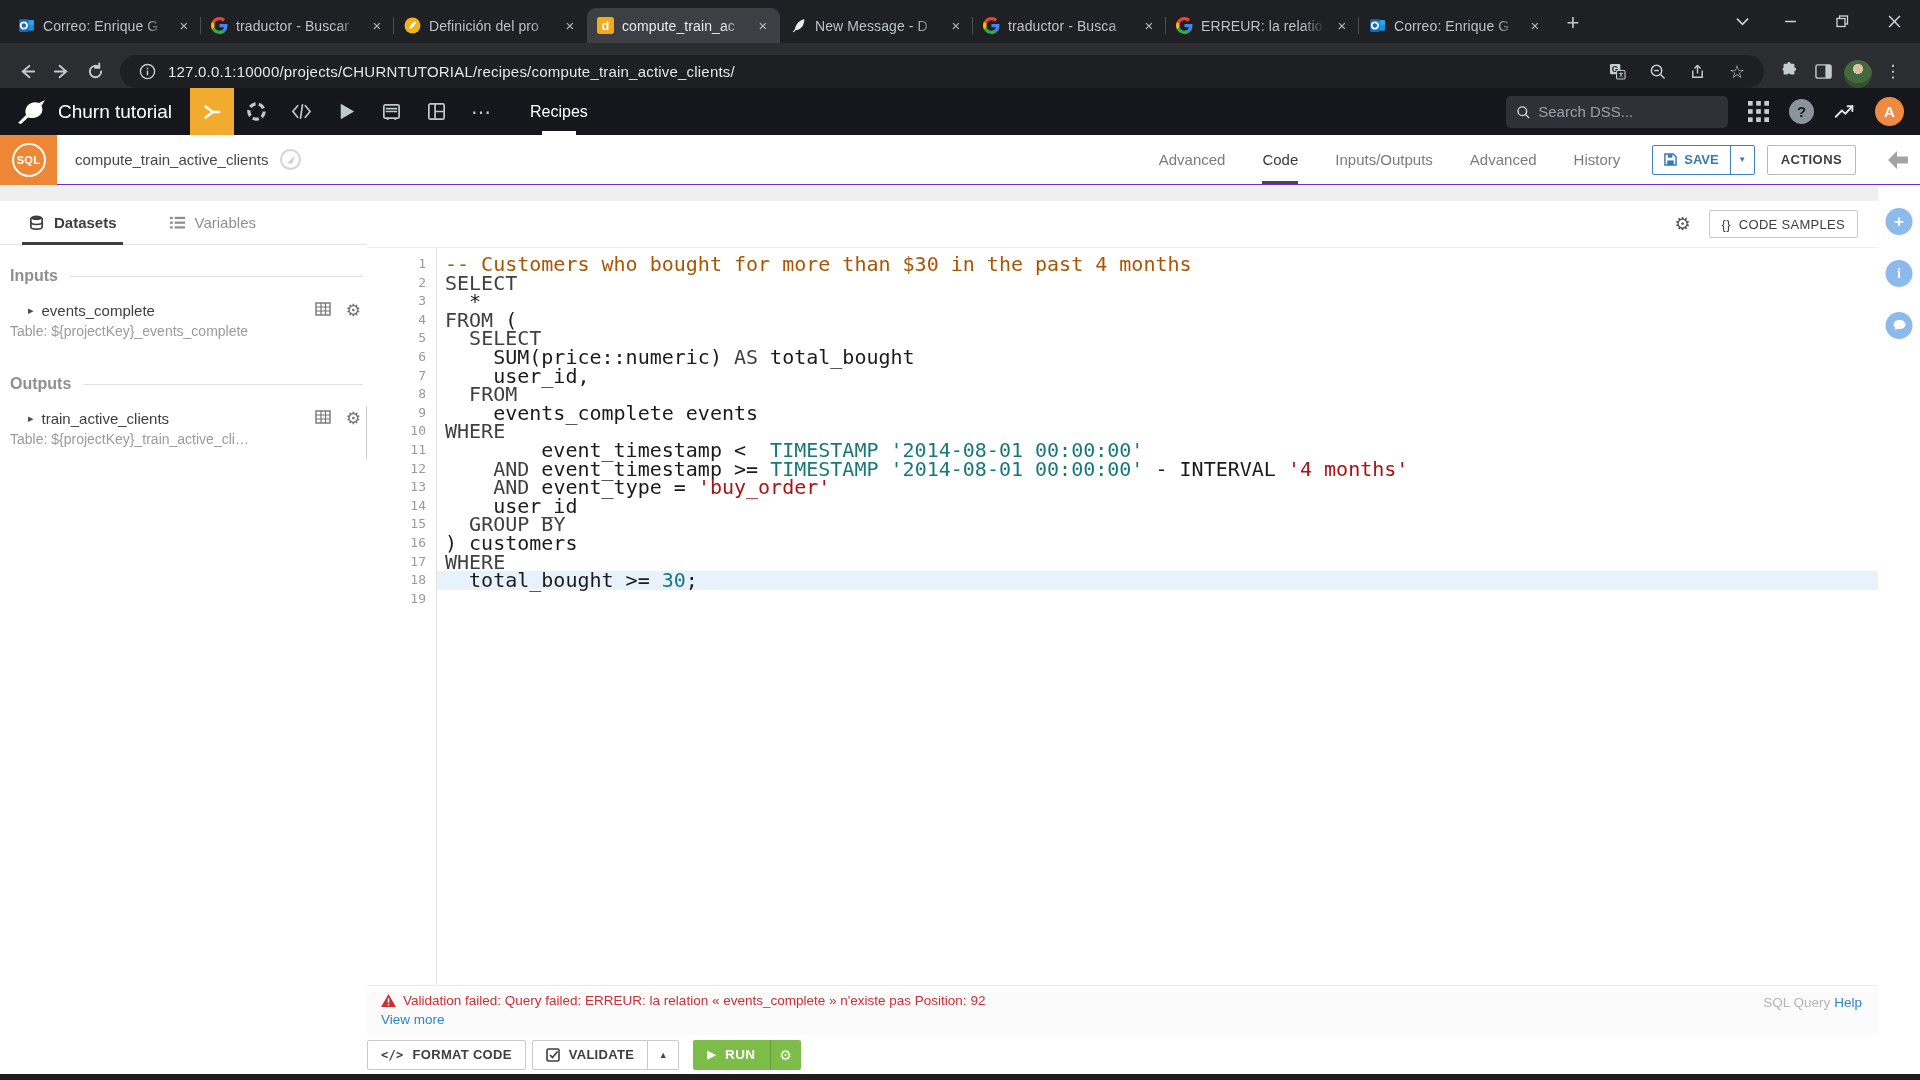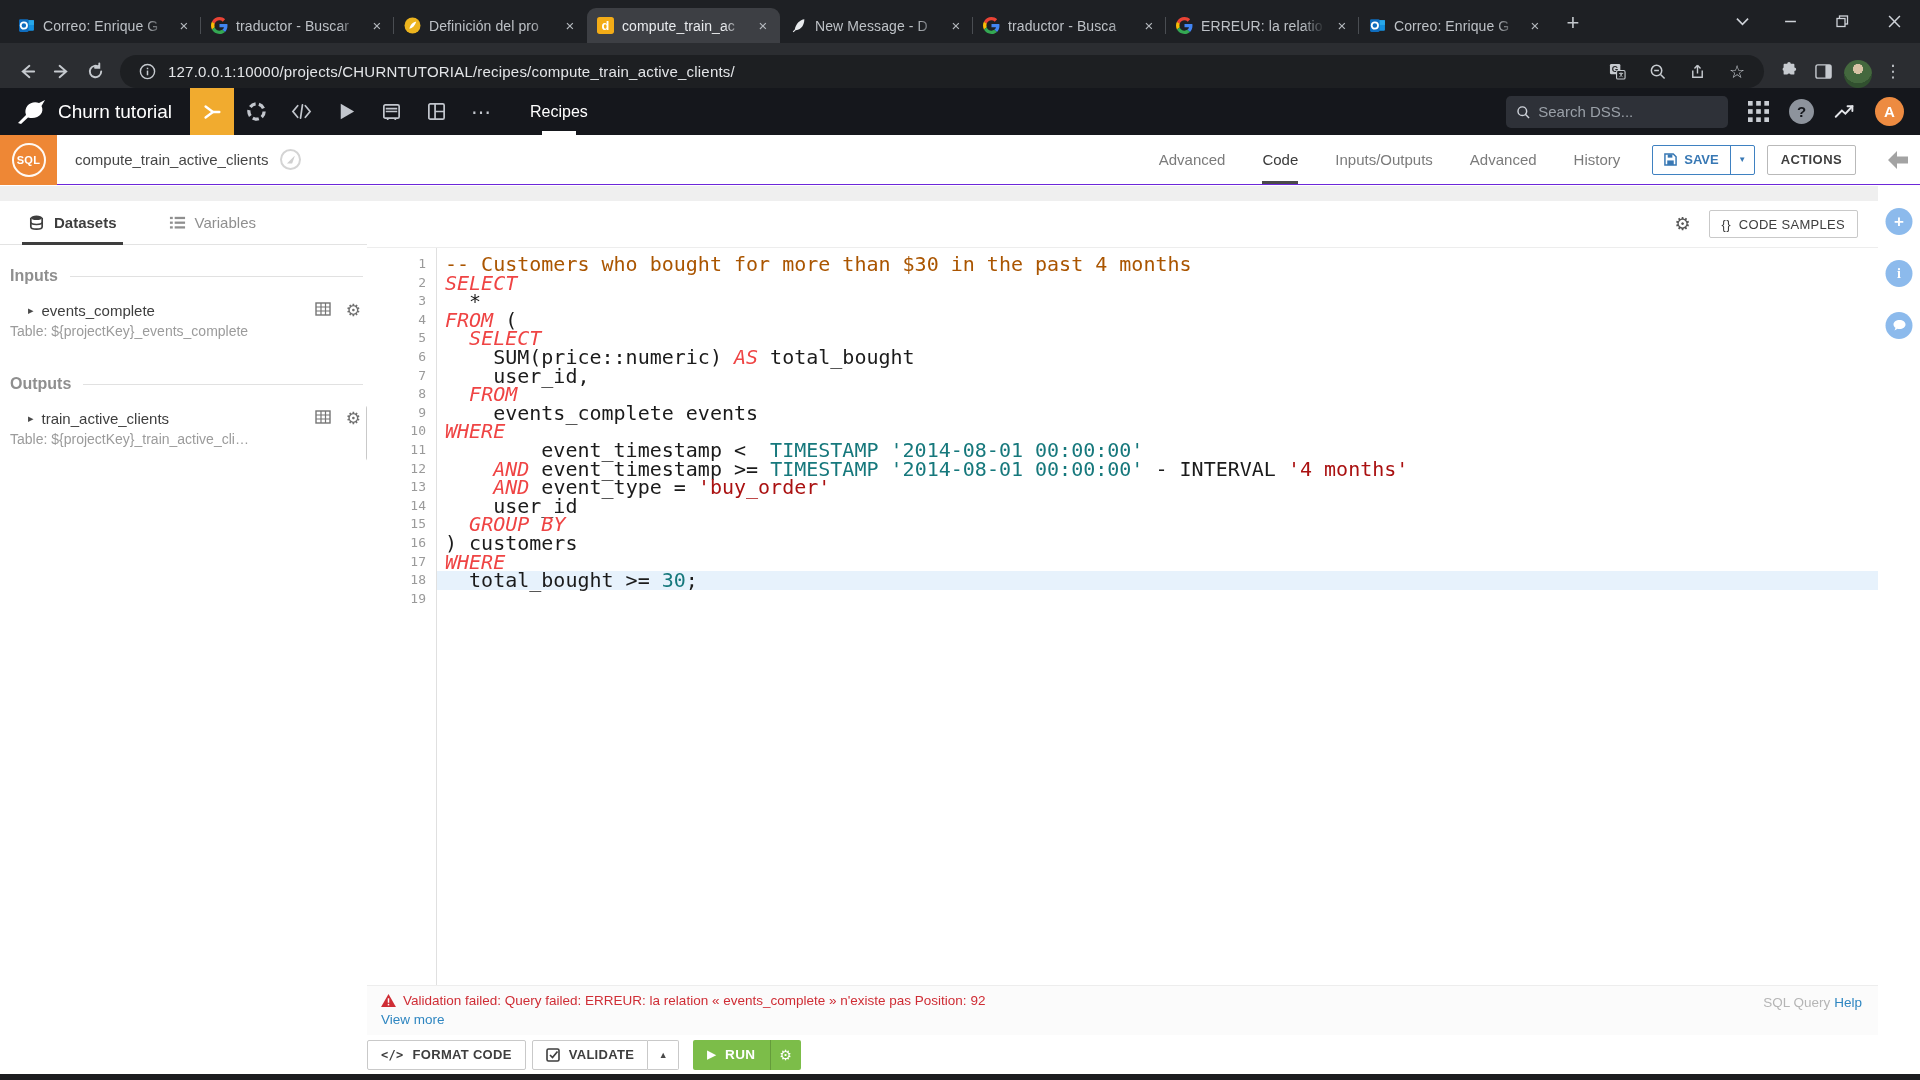--- a/index.html
+++ b/index.html
@@ -118,21 +118,21 @@
   #code-samples-btn { height:28px; border:1px solid #c9c9c9; border-radius:2px; display:flex; align-items:center; gap:8px;
     padding:0 12px; font-size:13px; color:#3e3e3e; letter-spacing:.3px; cursor:pointer; background:#fff; }
   #code-samples-btn .braces { font-size:13px; color:#3e3e3e; }
 
   #editor { flex:1; display:flex; overflow:hidden; font-family:"DejaVu Sans Mono", monospace; }
   #gutter { width:70px; flex:none; padding-top:7px; border-right:1px solid #e0e0e0; }
   .gnum { height:18.6px; line-height:18.6px; text-align:right; padding-right:10px; color:#9a9a9a; font-size:13px; }
   #code-lines { flex:1; padding-top:7px; cursor:text; }
   .cline { height:18.6px; line-height:18.6px; white-space:pre; padding-left:8px; font-size:20px; color:#1b1b1b; }
   .cline.active { background:#e7f2fc; }
-  .tk-kw { color:#ef4444;font-style:italic; }
+  .tk-kw { color:#404040; }
   .tk-cm { color:#aa5500; }
   .tk-str { color:#aa1111; }
   .tk-atom { color:#16787c; }
   .tk-pln { color:#1b1b1b; }
 
   #statusarea { height:50px; flex:none; background:#fbfbfb; border-top:1px solid #ededed; position:relative; padding:7px 14px 0 14px; }
   #error-row { display:flex; align-items:center; gap:7px; color:#cf2d35; font-size:13.5px; }
   #error-row svg { width:15px; height:13px; flex:none; }
   #view-more { margin-top:4px; color:#2e86c1; font-size:13.5px; cursor:pointer; width:max-content; }
   #status-right { position:absolute; right:16px; top:9px; font-size:13.5px; color:#b5b5b5; }

